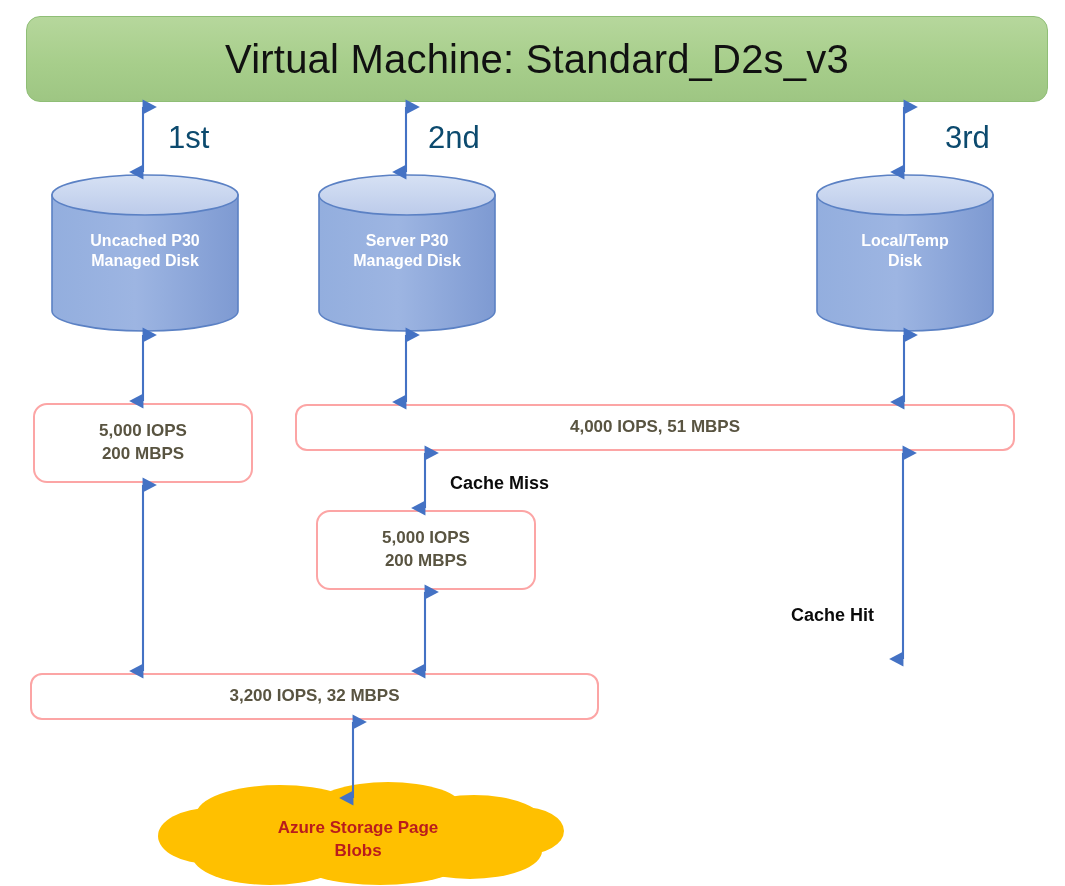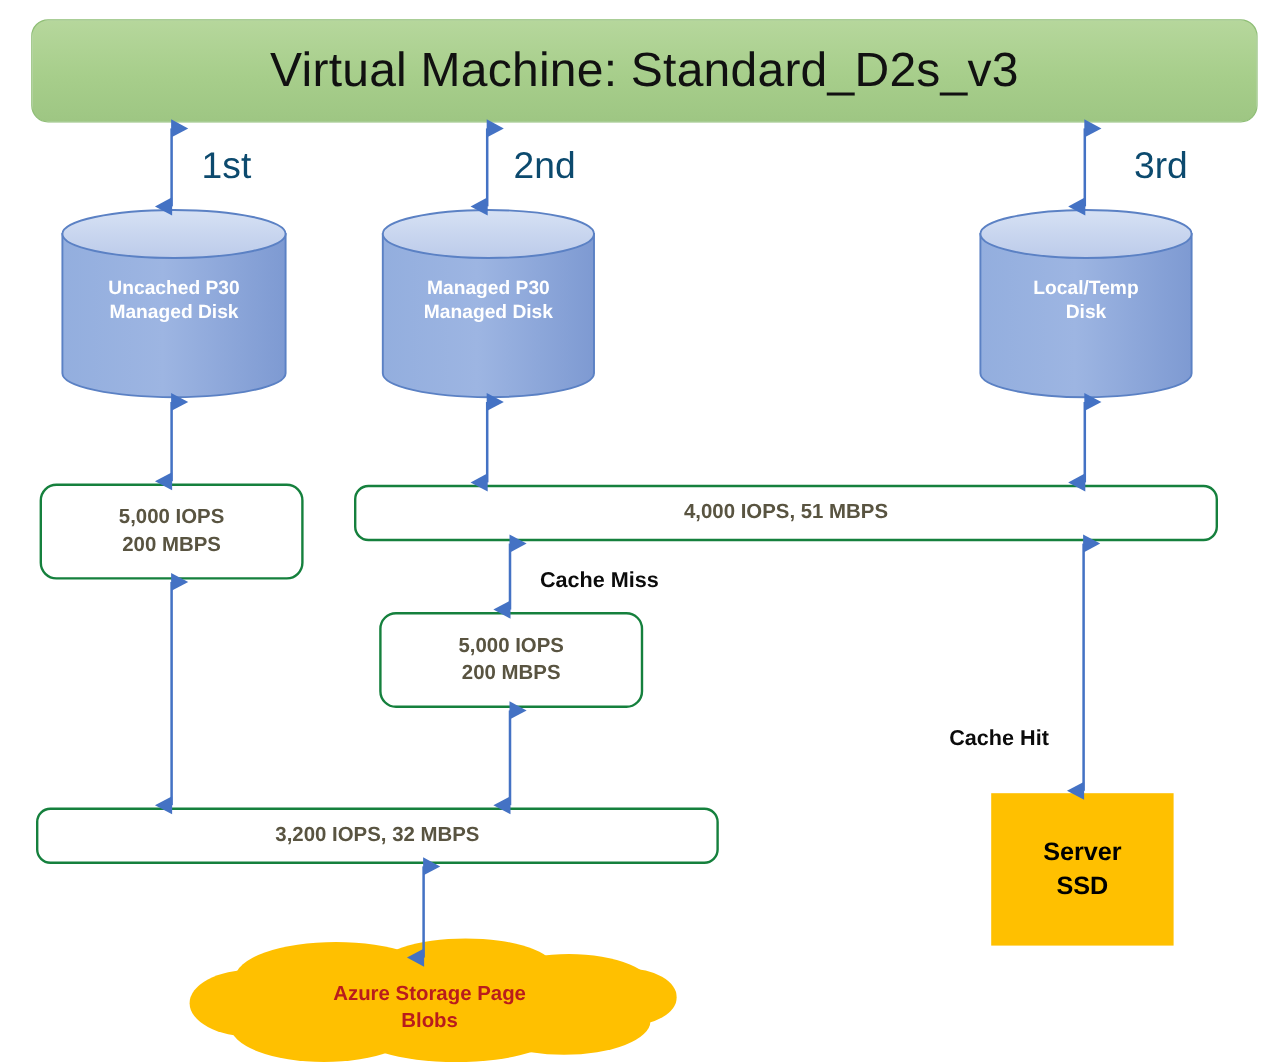--- a/index.html
+++ b/index.html
@@ -72,21 +72,21 @@
     font-size: 16px;
     line-height: 1.25;
     pointer-events: none;
   }
 
   
   .metric-box {
     position: absolute;
     box-sizing: border-box;
     background: #ffffff;
-    border: 2px solid #15803d;
+    border: 2px solid #fca5a5;
     border-radius: 14px;
     display: flex;
     align-items: center;
     justify-content: center;
     text-align: center;
     color: #595441;
     font-weight: bold;
     font-size: 17px;
     line-height: 1.35;
   }
@@ -185,21 +185,21 @@
         </linearGradient>
         <linearGradient id="topGrad2" x1="0" y1="0" x2="0" y2="1">
           <stop offset="0%" stop-color="#d6e1f4"></stop>
           <stop offset="100%" stop-color="#bccbea"></stop>
         </linearGradient>
       </defs>
       <path d="M2,22 L2,138 A88,20 0 0 0 178,138 L178,22 Z" fill="url(#bodyGrad2)" stroke="#5b81c4" stroke-width="1.6"></path>
       <ellipse cx="90" cy="22" rx="88" ry="20" fill="url(#topGrad2)" stroke="#5b81c4" stroke-width="1.6"></ellipse>
     </svg>
     <div class="cyl-label" style="top:58px;">
-      <span>Managed P30</span><br>
+      <span>Server P30</span><br>
       <span>Managed Disk</span>
     </div>
   </div>
 
   <div class="cyl" style="left:815px; top:173px; width:180px; height:160px;">
     <svg width="180" height="160" viewBox="0 0 180 160">
       <defs>
         <linearGradient id="bodyGrad3" x1="0" y1="0" x2="1" y2="0">
           <stop offset="0%" stop-color="#93aede"></stop>
           <stop offset="45%" stop-color="#9db5e2"></stop>
@@ -237,26 +237,20 @@
     </div>
   </div>
 
   <div class="metric-box wide" style="left:30px; top:673px; width:569px; height:47px;">
     <span>3,200 IOPS, 32 MBPS</span>
   </div>
 
   <div class="edge-label" style="left:450px; top:473px;">Cache Miss</div>
   <div class="edge-label" style="left:791px; top:605px;">Cache Hit</div>
 
-  <div class="ssd-box">
-    <div>
-      <span>Server</span><br>
-      <span>SSD</span>
-    </div>
-  </div>
 
   <div class="cloud-wrap">
     <svg width="412" height="105" viewBox="0 0 412 105">
       <g fill="#FFC000">
         <ellipse cx="128" cy="34" rx="84" ry="30"></ellipse>
         <ellipse cx="236" cy="26" rx="74" ry="25"></ellipse>
         <ellipse cx="322" cy="44" rx="72" ry="30"></ellipse>
         <ellipse cx="58" cy="55" rx="52" ry="28"></ellipse>
         <ellipse cx="118" cy="74" rx="78" ry="30"></ellipse>
         <ellipse cx="228" cy="78" rx="86" ry="26"></ellipse>

